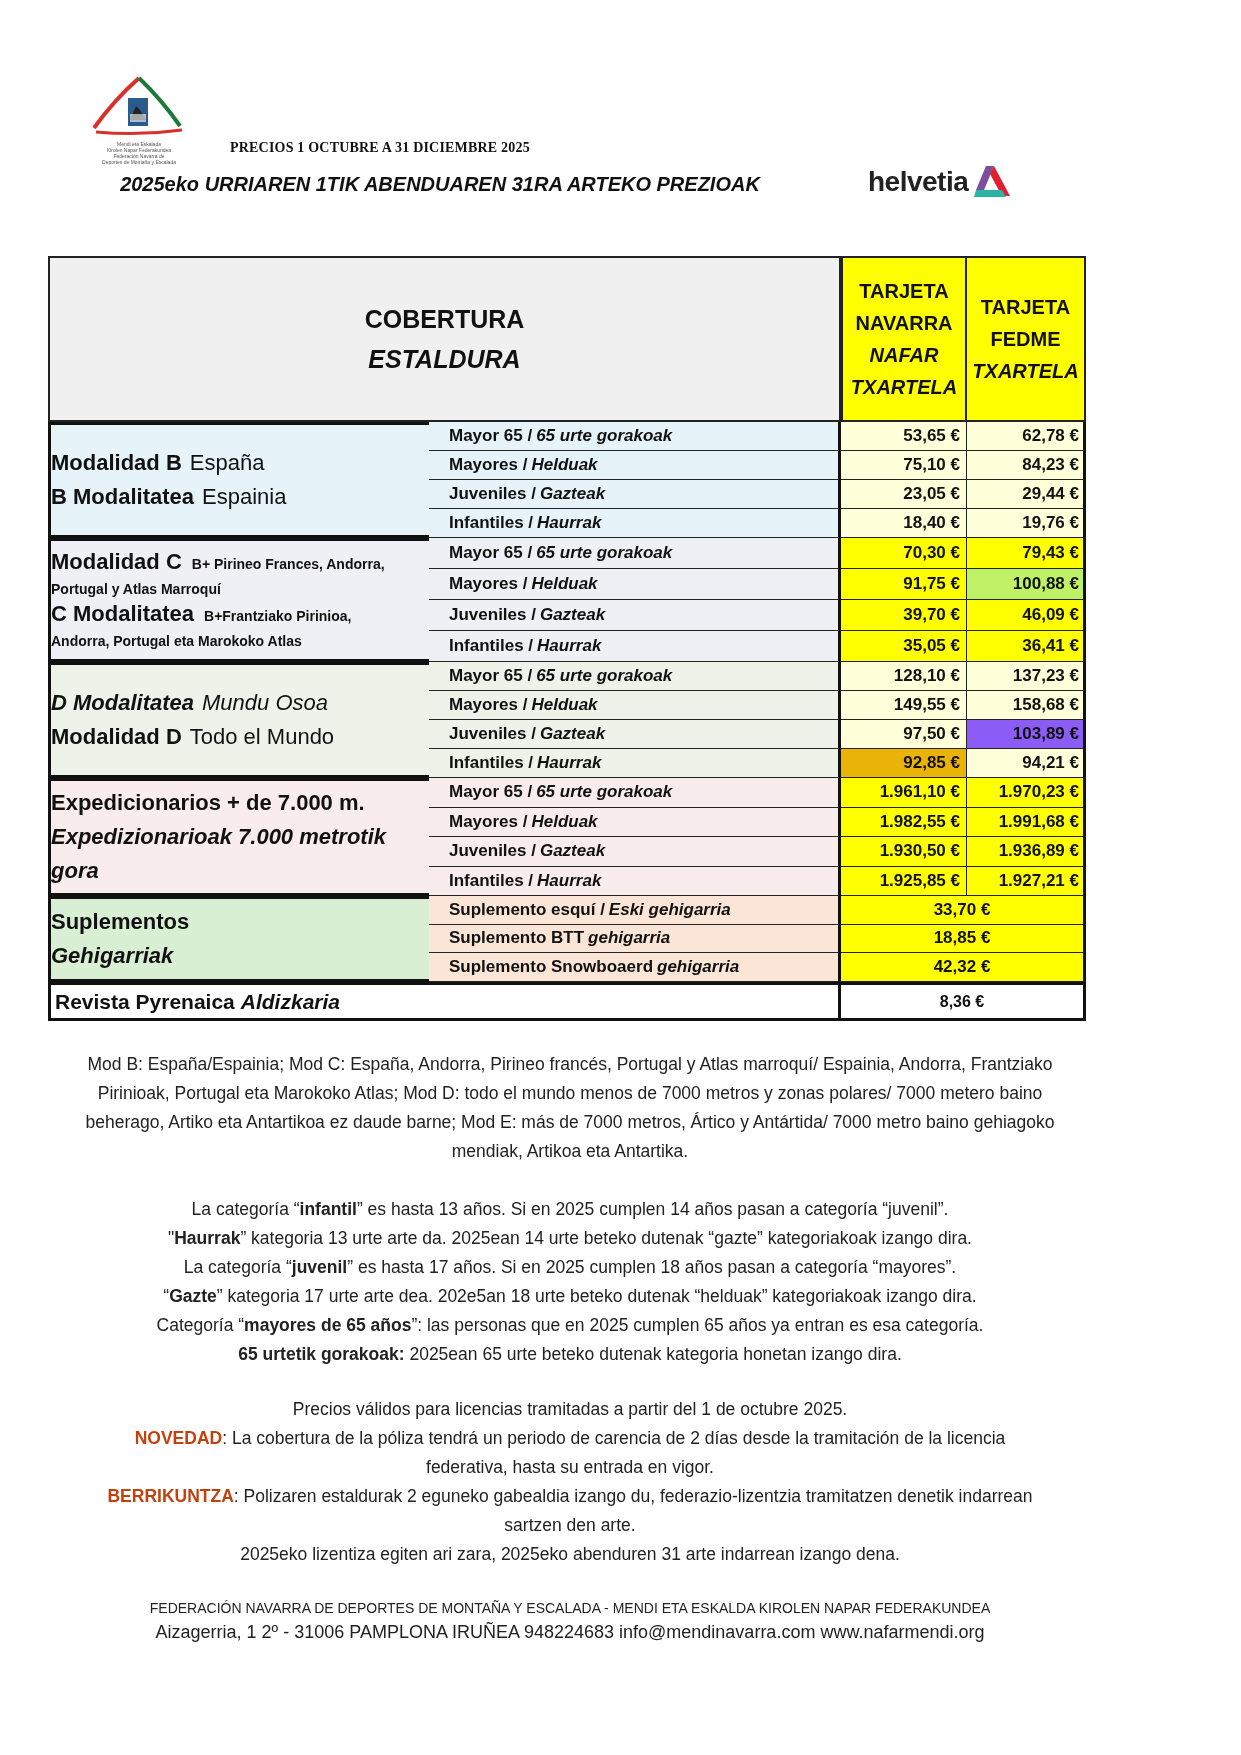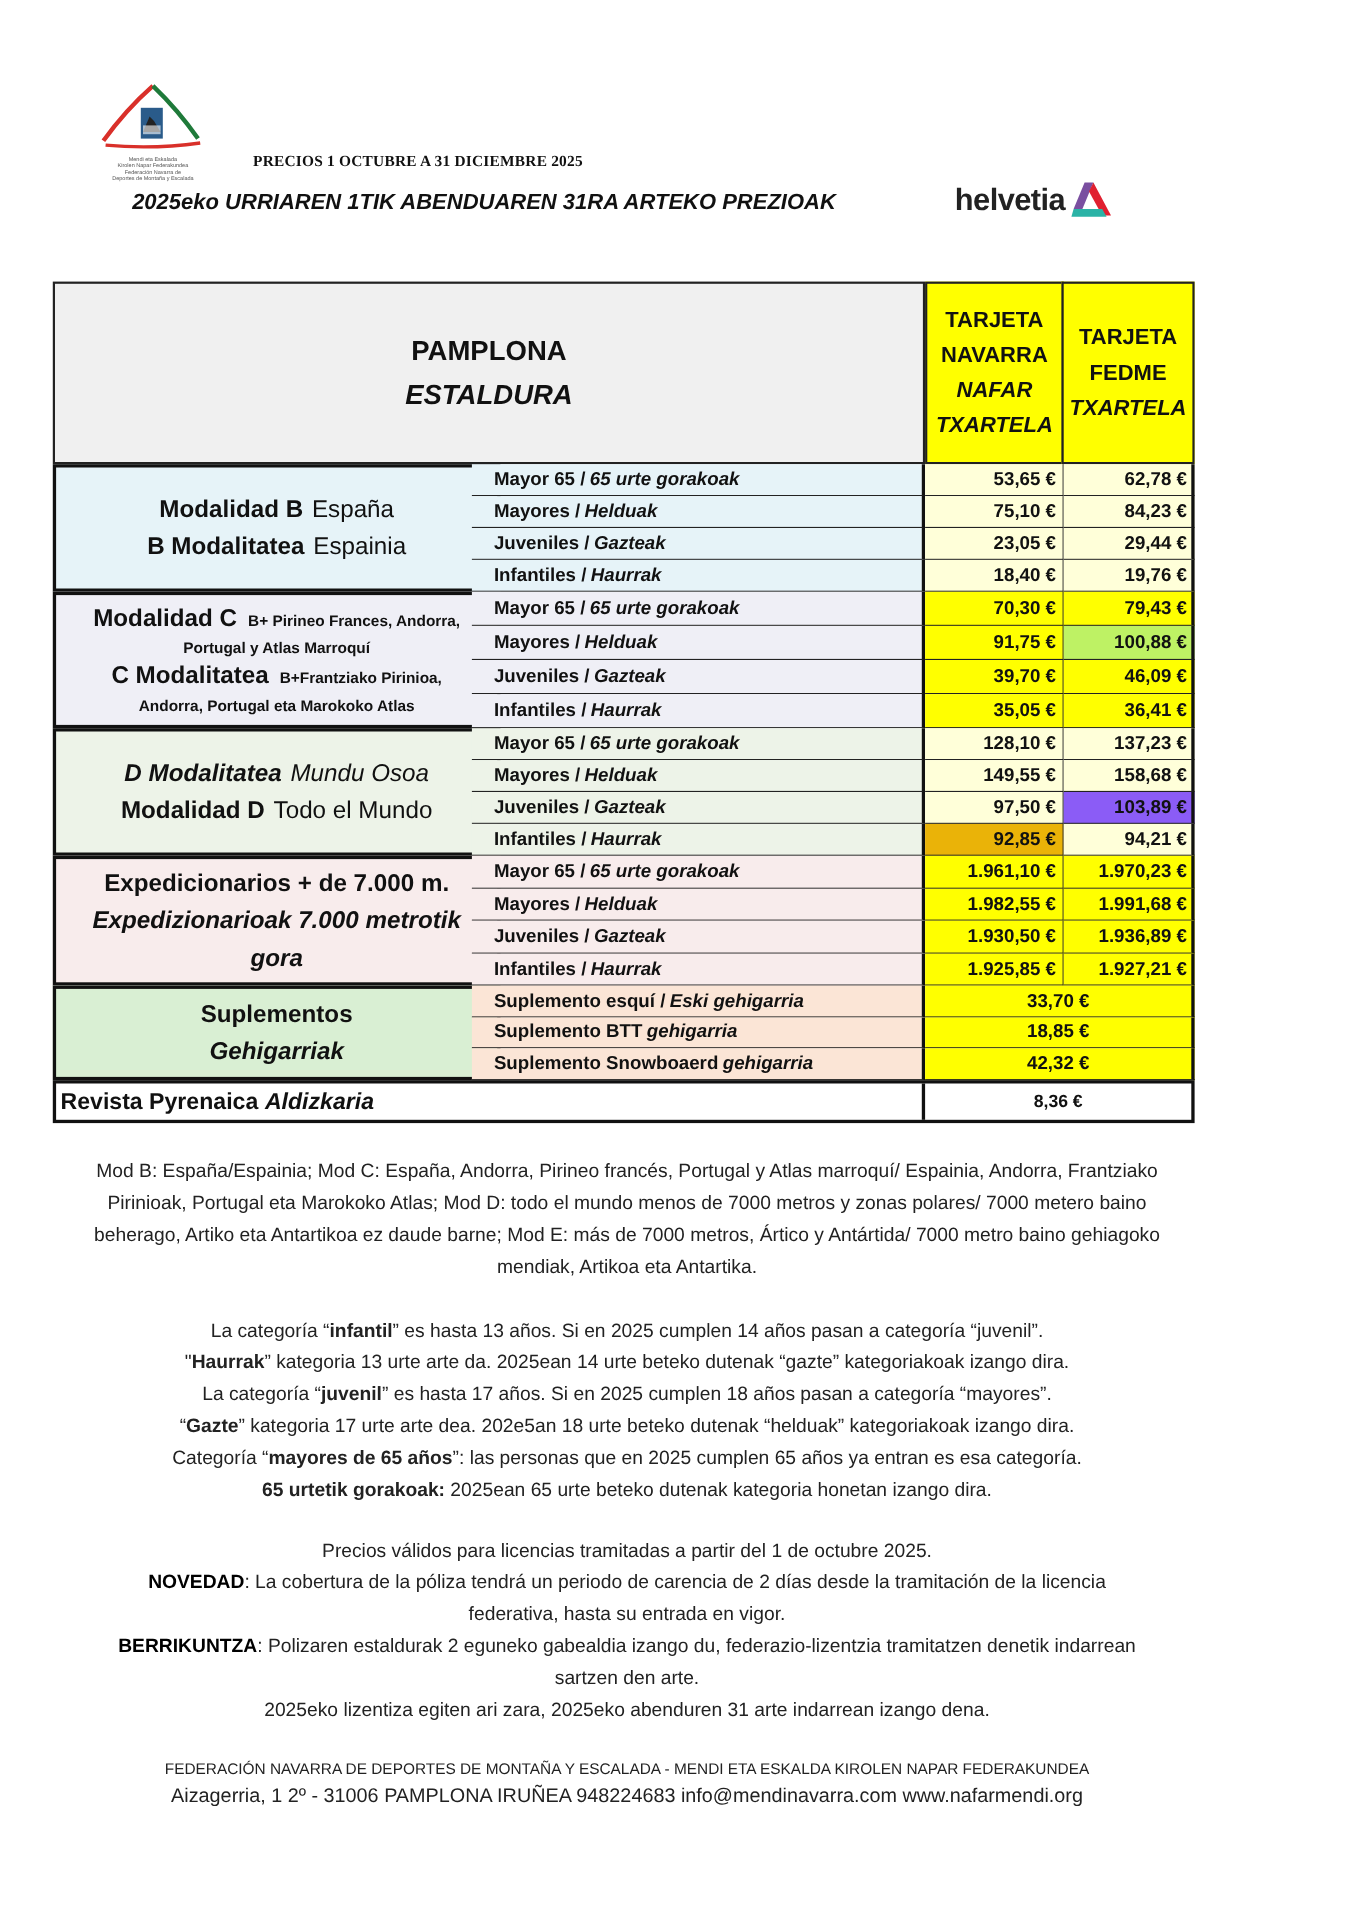--- a/index.html
+++ b/index.html
@@ -16,42 +16,42 @@
 
   
   .tbl { position:absolute; left:48px; top:256px; width:1038px; height:765px; }
   .cell { position:absolute; box-sizing:border-box; display:flex; align-items:center; }
   .hdr-main { left:0; top:0; width:793px; height:166px; background:#f0f0f0; border:2px solid #222; justify-content:center; flex-direction:column; font-weight:bold; font-size:25px; line-height:40px; }
   .hdr-main .it { font-style:italic; }
   .hdr-card { top:0; height:166px; background:#ffff00; border:2px solid #222; justify-content:center; flex-direction:column; text-align:center; font-weight:bold; font-size:20px; line-height:32px; }
   .hdr-card .it { font-style:italic; }
 
   .sec { position:absolute; left:0; width:1038px; box-sizing:border-box; }
-  .sec-label { position:absolute; left:0; top:0; width:407px; height:100%; box-sizing:border-box; border:3px solid #111; border-right:3px solid #111; display:flex; flex-direction:column; justify-content:center; align-items:center; text-align:center; }
+  .sec-label { position:absolute; left:0; top:0; width:407px; height:100%; box-sizing:border-box; border:3px solid #111; border-right:3px solid #111; display:flex; flex-direction:column; justify-content:center; align-items:flex-start; text-align:center; }
   .row { position:absolute; left:381px; width:657px; box-sizing:border-box; }
   .row .cat { position:absolute; left:0; top:0; width:412px; height:100%; box-sizing:border-box; border-bottom:1.5px solid #222; border-right:3px solid #111; padding-left:20px; display:flex; align-items:center; font-size:17px; font-weight:bold; }
   .row .cat i { font-style:italic; margin-left:4px; }
   .row .v1 { position:absolute; left:412px; top:0; width:126px; height:100%; box-sizing:border-box; border-bottom:1.5px solid #222; border-right:1.5px solid #222; display:flex; align-items:center; justify-content:flex-end; padding-right:6px; font-weight:bold; font-size:17px; }
   .row .v2 { position:absolute; left:538px; top:0; width:119px; height:100%; box-sizing:border-box; border-bottom:1.5px solid #222; border-right:3px solid #111; display:flex; align-items:center; justify-content:flex-end; padding-right:4px; font-weight:bold; font-size:17px; }
   .row .vspan { position:absolute; left:412px; top:0; width:245px; height:100%; box-sizing:border-box; border-bottom:1.5px solid #222; border-right:3px solid #111; display:flex; align-items:center; justify-content:center; font-weight:bold; font-size:17px; }
 
   .lbl-big { font-size:22px; font-weight:bold; line-height:34px; }
   .lbl-big .norm { font-weight:normal; margin-left:8px; }
   .lbl-small { font-size:14px; font-weight:bold; margin-left:10px; }
   .lbl-line-small { font-size:14px; font-weight:bold; line-height:22px; }
 
   .revista { position:absolute; left:0; width:1038px; box-sizing:border-box; border:3px solid #111; }
   .revista .rl { position:absolute; left:0; top:0; width:790px; height:100%; box-sizing:border-box; border-right:3px solid #111; display:flex; align-items:center; padding-left:4px; font-size:21px; font-weight:bold; }
   .revista .rl i { margin-left:6px; }
   .revista .rv { position:absolute; left:790px; top:0; width:242px; height:100%; display:flex; align-items:center; justify-content:center; font-weight:bold; font-size:16px; }
 
   
   .notes { position:absolute; left:50px; width:1040px; text-align:center; font-size:17.5px; line-height:29px; color:#222; }
   .notes p { margin:0; }
-  .red { color:#000000; font-weight:bold; }
+  .red { color:#c2410c; font-weight:bold; }
   .fed { position:absolute; left:60px; top:1600px; width:1020px; text-align:center; font-size:14px; color:#222; }
   .addr { position:absolute; left:60px; top:1622px; width:1020px; text-align:center; font-size:18px; color:#222; }
 </style>
 </head>
 <body>
 
 <div class="logo-fed">
   <svg viewBox="0 0 110 100">
     <path d="M10 58 Q30 30 55 8" stroke="#d9302a" stroke-width="4" fill="none"></path>
     <path d="M55 8 Q78 30 96 56" stroke="#1f7a3a" stroke-width="4" fill="none"></path>
@@ -71,21 +71,21 @@
   <span class="word">helvetia</span>
   <svg viewBox="0 0 40 36">
     <polygon points="14,2 22,2 12,26 4,26" fill="#7a4fa0"></polygon>
     <polygon points="22,2 38,32 30,32 18,10" fill="#e02030"></polygon>
     <polygon points="4,26 30,26 34,33 2,33" fill="#2bb3a6"></polygon>
   </svg>
 </div>
 
 <div class="tbl">
   <div class="cell hdr-main">
-    <span>PAMPLONA</span>
+    <span>COBERTURA</span>
     <span class="it">ESTALDURA</span>
   </div>
   <div class="cell hdr-card" style="left:793px;width:126px;">
     <span>TARJETA</span>
     <span>NAVARRA</span>
     <span class="it">NAFAR</span>
     <span class="it">TXARTELA</span>
   </div>
   <div class="cell hdr-card" style="left:917px;width:121px;">
     <span>TARJETA</span>

